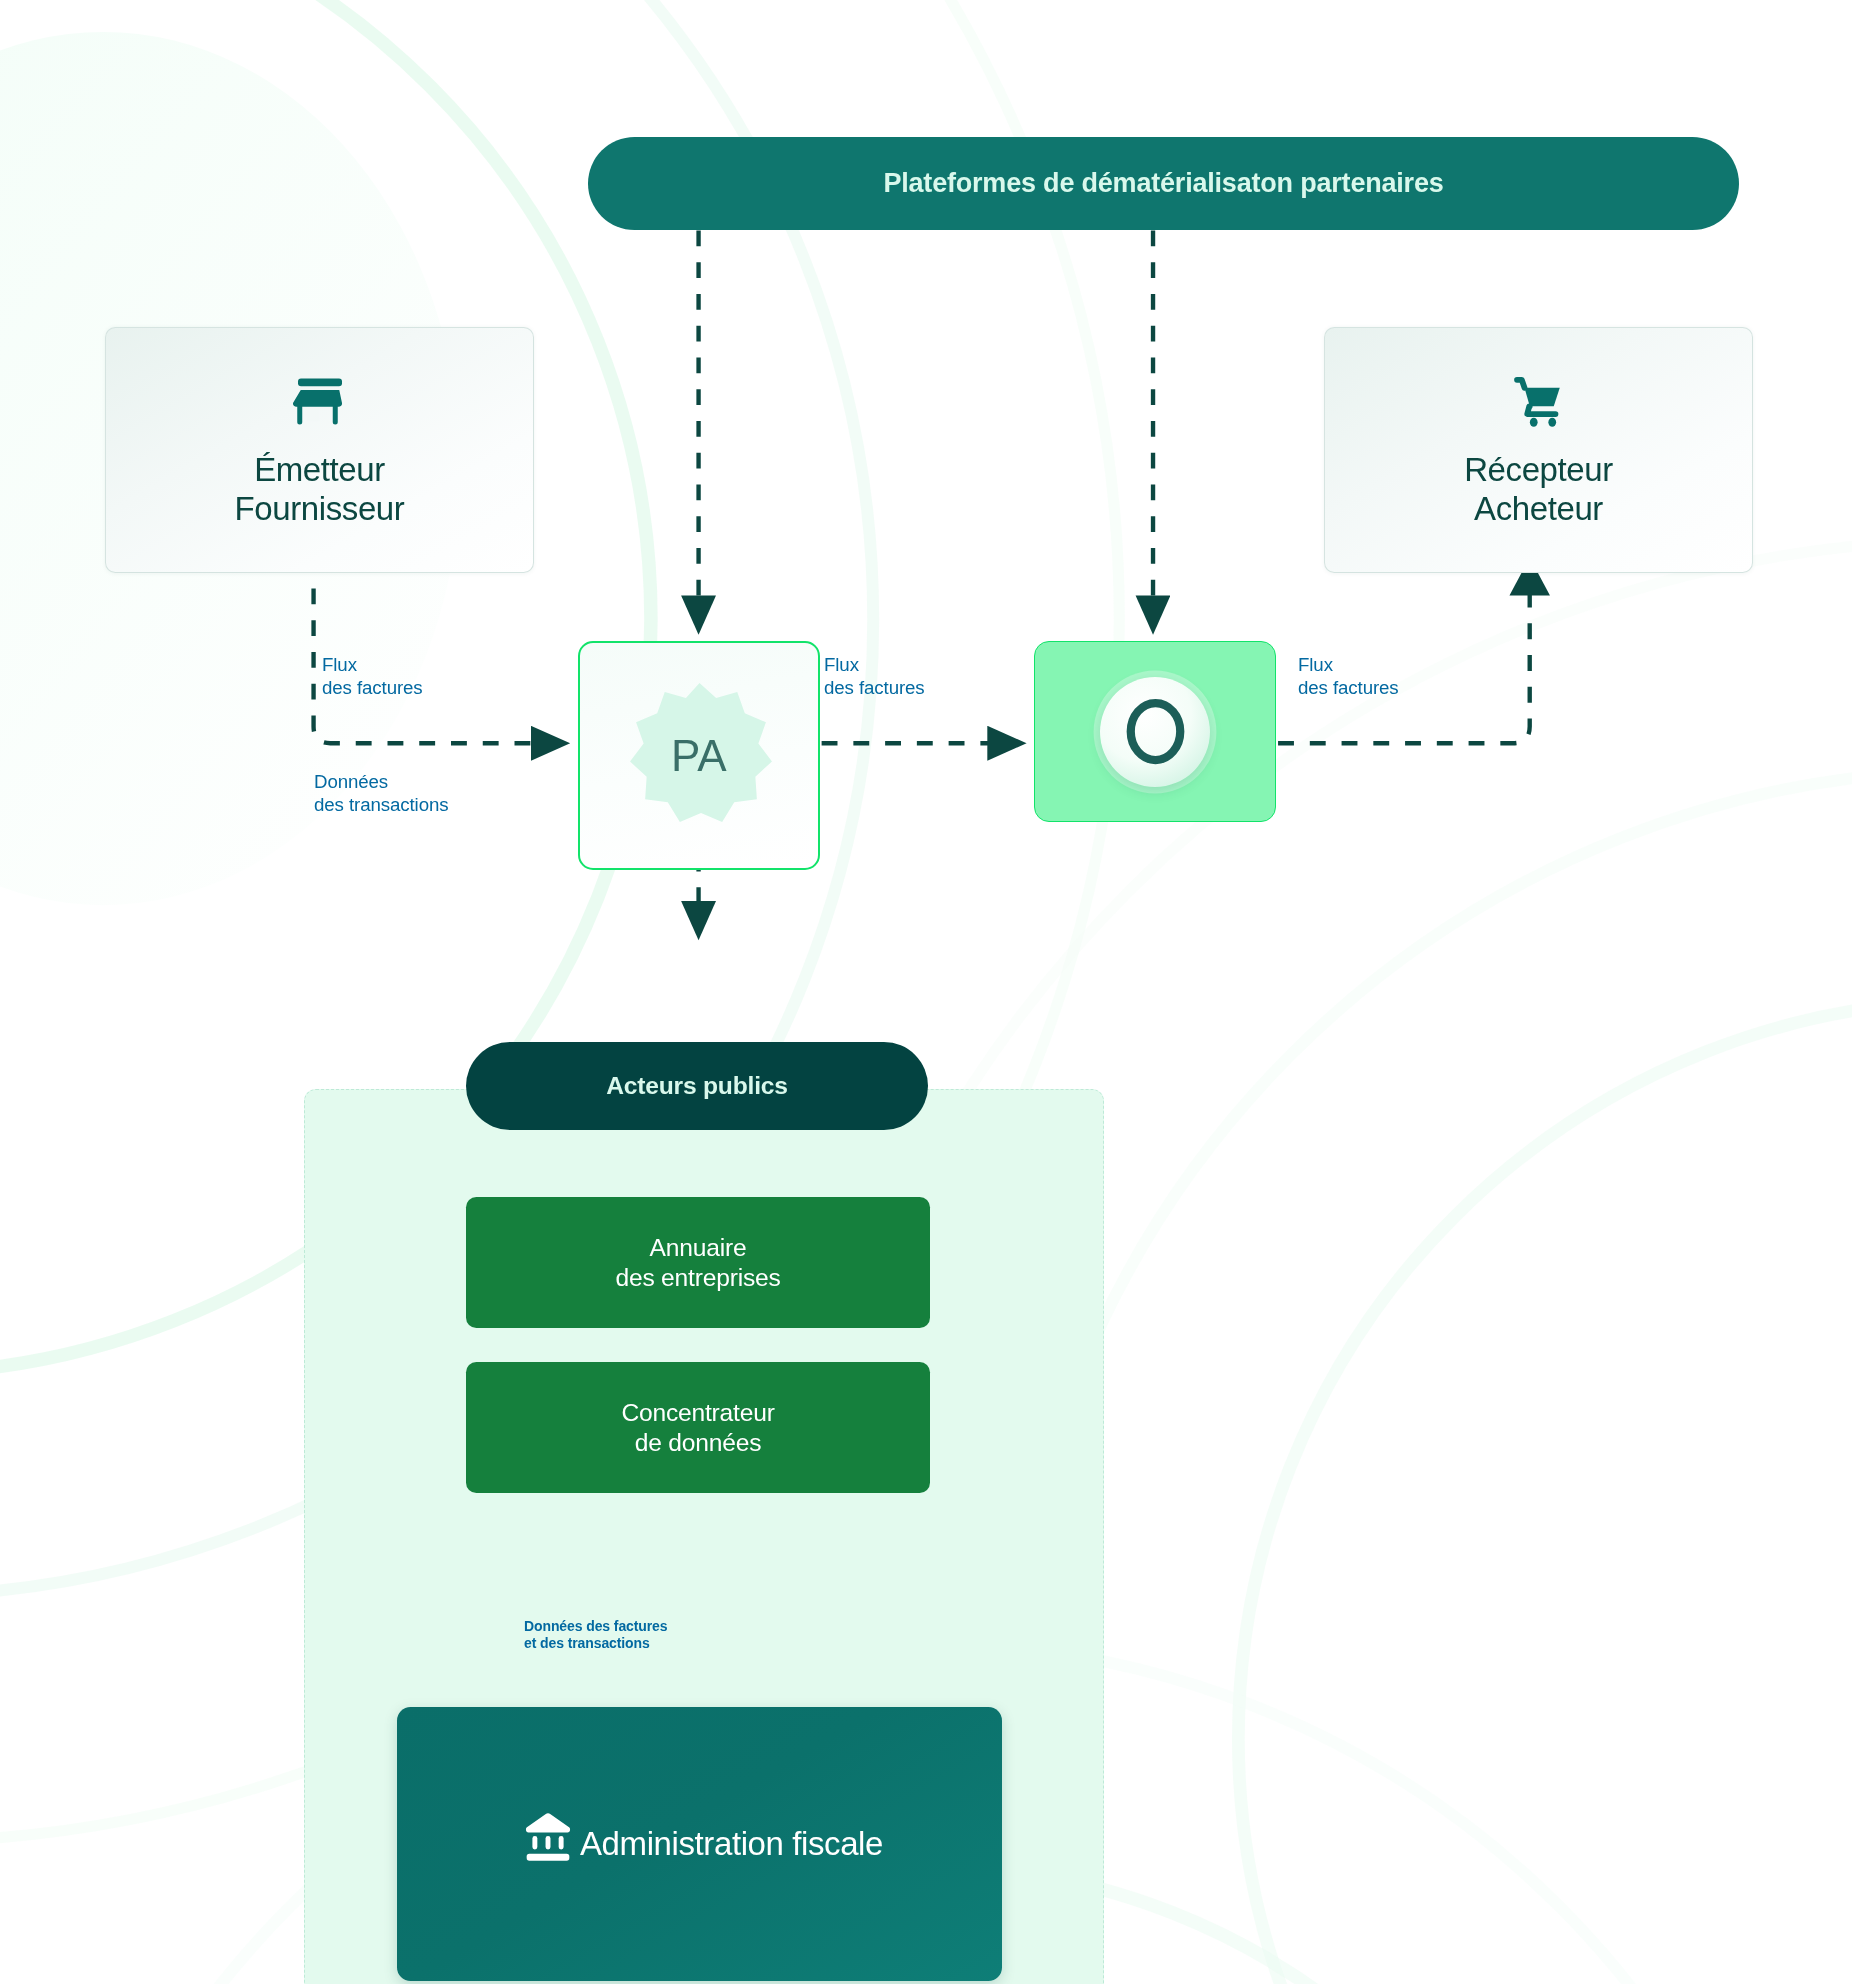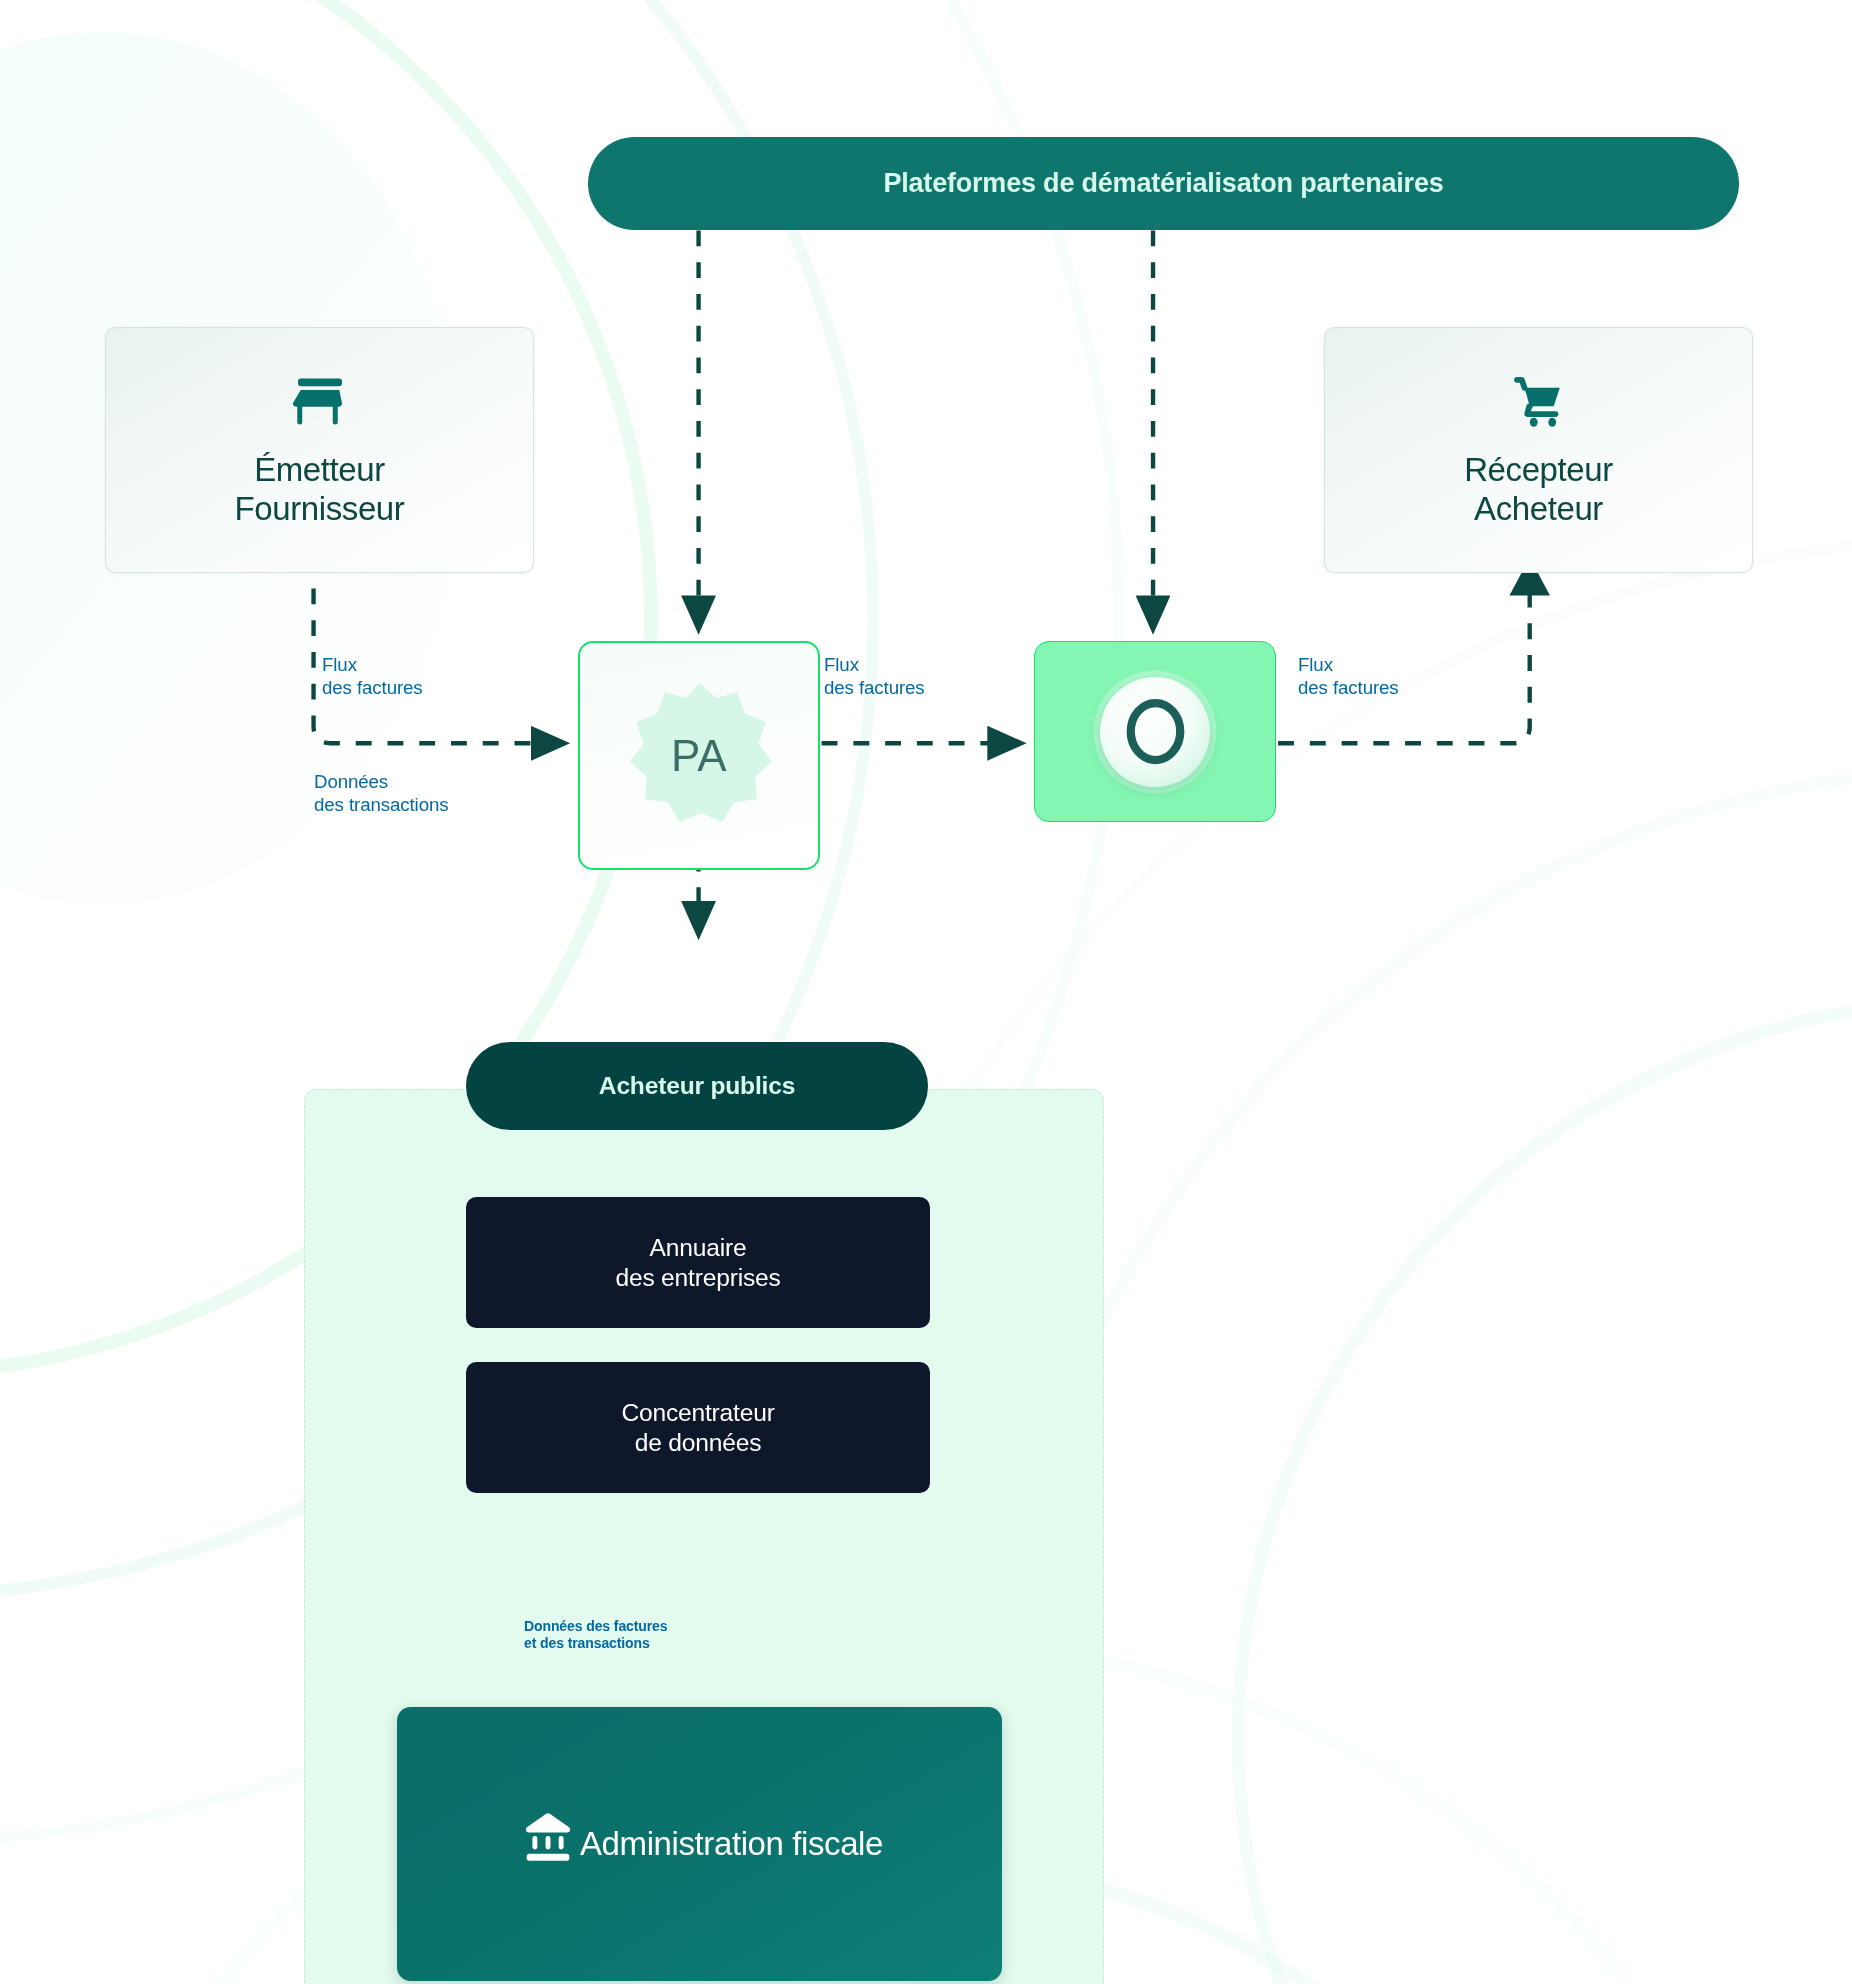--- a/index.html
+++ b/index.html
@@ -78,21 +78,21 @@
     background:#E3FAEE;border:1.2px dashed #BDEAD7;border-radius:12px;z-index:2;
   }
   .actors-pill{
     left:466px;top:1042px;width:462px;height:88px;
     background:#034341;border-radius:44px;
     display:flex;align-items:center;justify-content:center;z-index:4;
   }
   .actors-pill .lbl{color:#D9F8EC;font-size:24.6px;font-weight:600;letter-spacing:-0.2px;}
 
   .teal-box{
-    left:466px;width:464px;height:131px;border-radius:10.3px;background:#0f172a;
+    left:466px;width:464px;height:131px;border-radius:10.3px;background:#15803d;
     display:flex;align-items:center;justify-content:center;z-index:4;
   }
   .teal-box.b1{top:1197px;}
   .teal-box.b2{top:1362px;}
   .teal-box .lbl{
     color:#ffffff;font-size:24.6px;line-height:1.22;text-align:center;font-weight:500;
     letter-spacing:-0.2px;
   }
 
   .admin-box{
@@ -208,21 +208,21 @@
       <ellipse cx="50" cy="50" rx="33" ry="38" fill="none" stroke="#1C5E58" stroke-width="11"></ellipse>
       <path d="M50 30 a14 18 0 0 0 0 40 a14 18 0 0 1 0 -40z" fill="#14E56B"></path>
       <path d="M50 30 a14 18 0 0 1 0 40 a14 18 0 0 0 0 -40z" fill="#1C5E58"></path>
     </svg>
   </span>
 </div>
 
 <div class="node actors-box"></div>
 
 <div class="node actors-pill">
-  <span class="lbl">Acheteur publics</span>
+  <span class="lbl">Acteurs publics</span>
 </div>
 
 <div class="node teal-box b1">
   <span class="lbl">Annuaire<br>des entreprises</span>
 </div>
 
 <div class="node teal-box b2">
   <span class="lbl">Concentrateur<br>de données</span>
 </div>
 

